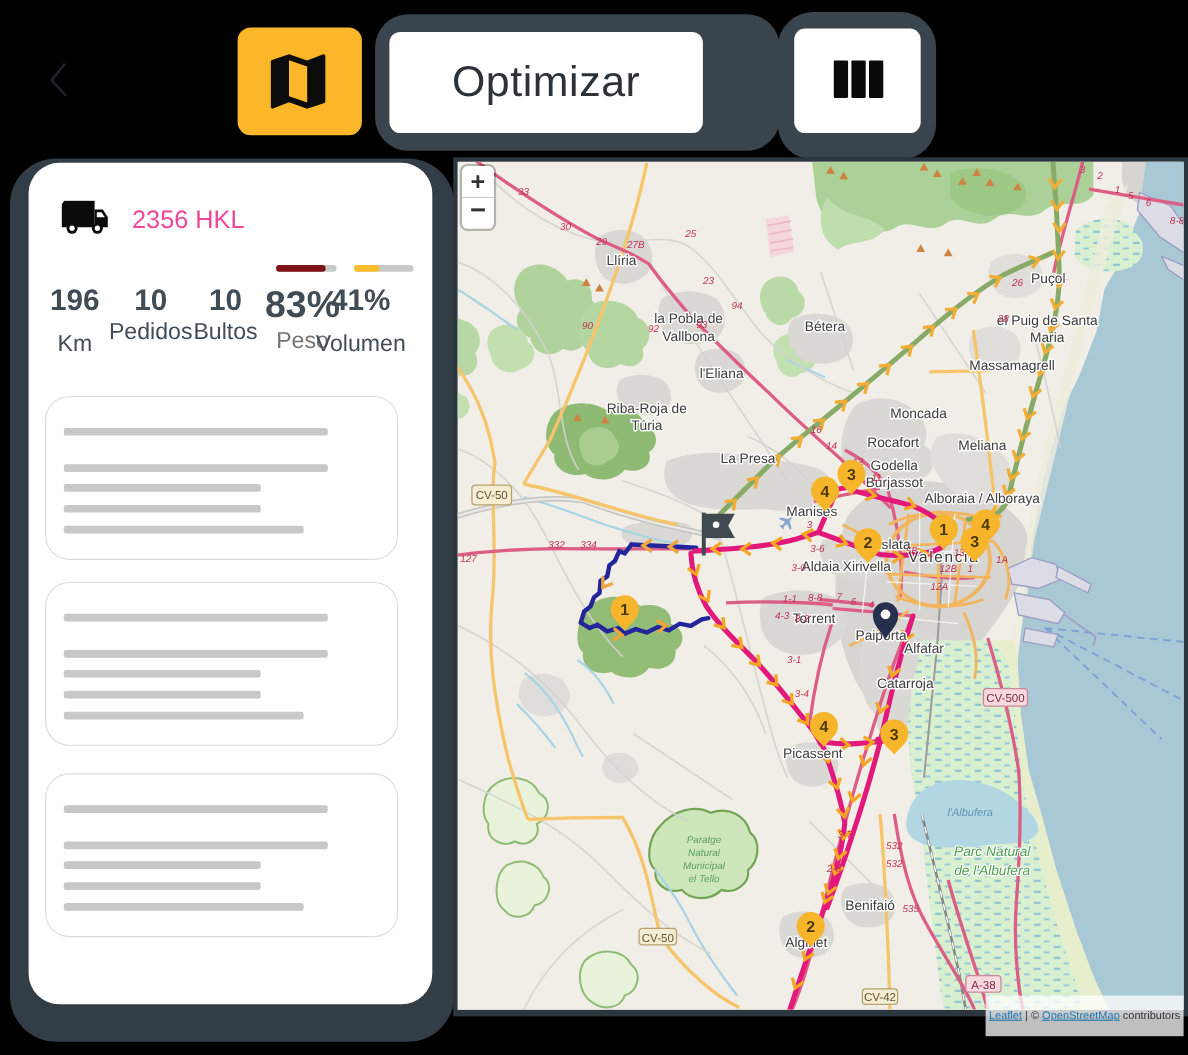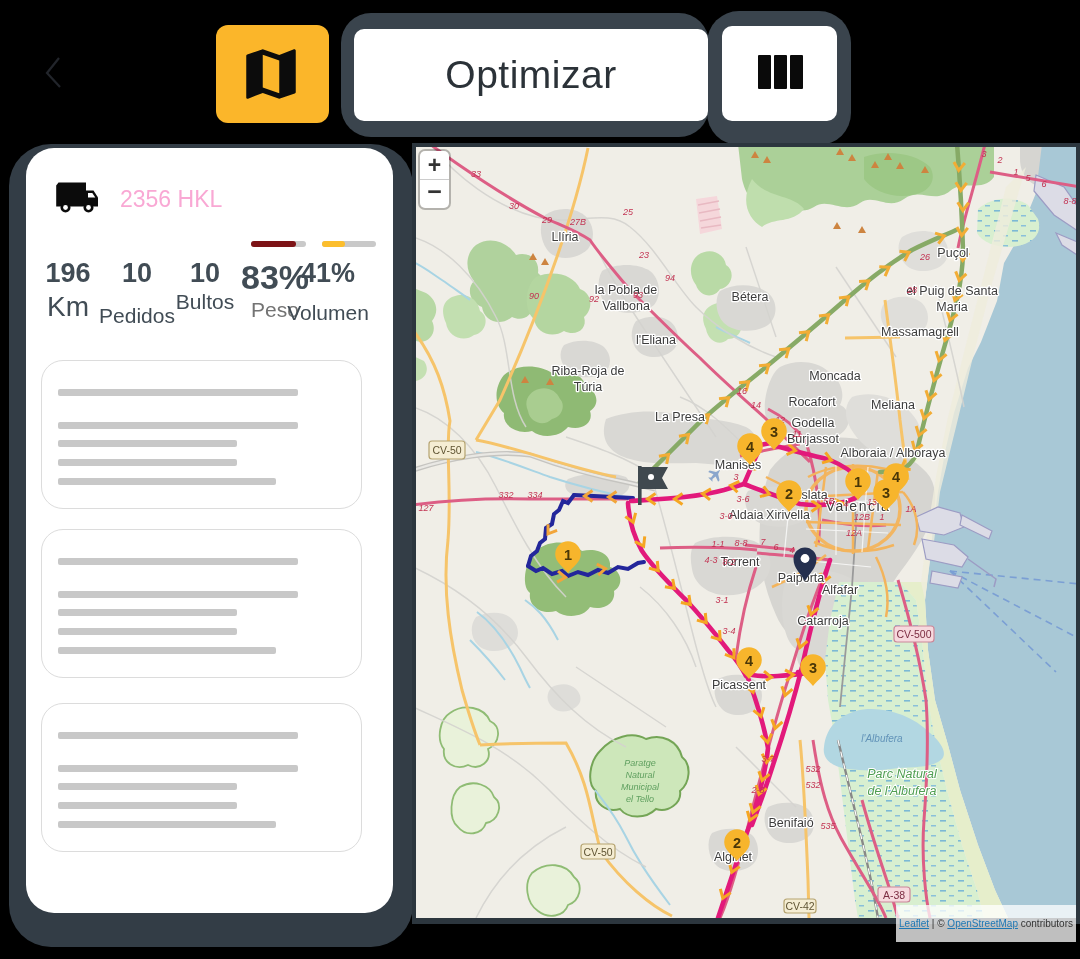--- a/index.html
+++ b/index.html
@@ -13,56 +13,56 @@
   <path d="M15,2 L3,17 L16,31" fill="none" stroke="#22252b" stroke-width="2.2"></path>
 </svg>
 
 <div class="abs" style="left:216px;top:25px;width:113px;height:98px;border-radius:12px;background:#fbb62a;"></div>
 <svg class="abs" style="left:238px;top:41px" width="66" height="66" viewBox="0 0 24 24">
   <path fill="#0c0c0c" d="M20.5 3l-.16.03L15 5.1 9 3 3.36 4.9c-.21.07-.36.25-.36.48V20.5c0 .28.22.5.5.5l.16-.03L9 18.9l6 2.1 5.64-1.9c.21-.07.36-.25.36-.48V3.5c0-.28-.22-.5-.5-.5zM15 19l-6-2.11V5l6 2.11V19z"></path>
 </svg>
 
 <div class="abs" style="left:341px;top:13px;width:368px;height:124px;border-radius:30px;background:#3a444d;"></div>
 <div class="abs" style="left:707px;top:11px;width:144px;height:134px;border-radius:32px;background:#3a444d;"></div>
-<div class="abs" style="left:354px;top:29px;width:354px;height:92px;border-radius:10px;background:#ffffff;display:flex;align-items:center;justify-content:center;">
+<div class="abs" style="left:354px;top:29px;width:285px;height:92px;border-radius:10px;background:#ffffff;display:flex;align-items:center;justify-content:center;">
   <span style="font-size:39px;color:#2b3238;font-weight:500;letter-spacing:0.5px;">Optimizar</span>
 </div>
 <div class="abs" style="left:722px;top:26px;width:115px;height:95px;border-radius:10px;background:#ffffff;"></div>
 <div class="abs" style="left:758px;top:55px;width:13px;height:34px;background:#0a0a0a;border-radius:1px;"></div>
 <div class="abs" style="left:774px;top:55px;width:13px;height:34px;background:#0a0a0a;border-radius:1px;"></div>
 <div class="abs" style="left:790px;top:55px;width:13px;height:34px;background:#0a0a0a;border-radius:1px;"></div>
 
 <div class="abs" style="left:9px;top:144px;width:404px;height:803px;border-radius:42px;background:#333d46;"></div>
 
 <div class="abs" style="left:26px;top:148px;width:367px;height:765px;border-radius:28px;background:#ffffff;"></div>
 
 <svg class="abs" style="left:55px;top:182px" width="44" height="32" viewBox="0 0 44 32">
   <path d="M3.5,0.5 L31,0.5 L31,24.5 L1.2,24.5 L1.2,3.5 Z" fill="#0b0b0b"></path>
   <path d="M31,8.5 L38.5,8.5 L43,15.5 L43,24.5 L31,24.5 Z" fill="#0b0b0b"></path>
   <path d="M33,11 L37.3,11 L40.3,15.5 L33,15.5 Z" fill="#fff"></path>
   <circle cx="10.5" cy="25.5" r="5" fill="#0b0b0b"></circle>
     <circle cx="10.5" cy="25.5" r="2.4" fill="#fff"></circle>
   <circle cx="33.5" cy="25.5" r="5" fill="#0b0b0b"></circle>
     <circle cx="33.5" cy="25.5" r="2.4" fill="#fff"></circle>
 </svg>
-<div class="abs" style="left:120px;top:186px;font-size:23px;color:#f9a8d4;">2356 HKL</div>
+<div class="abs" style="left:120px;top:186px;font-size:23px;color:#ec4899;">2356 HKL</div>
 
 <div class="abs" style="left:251px;top:241px;width:55px;height:6px;border-radius:3px;background:#c9c9c9;"></div>
 <div class="abs" style="left:251px;top:241px;width:45px;height:6px;border-radius:3px;background:#7d1316;"></div>
 <div class="abs" style="left:322px;top:241px;width:54px;height:6px;border-radius:3px;background:#c9c9c9;"></div>
 <div class="abs" style="left:322px;top:241px;width:23px;height:6px;border-radius:3px;background:#fcbe2d;"></div>
 
 <div class="abs" style="left:0px;top:258px;width:420px;">
   <div style="position:absolute;left:68px;top:0;transform:translateX(-50%);text-align:center;">
     <div style="font-size:27px;font-weight:bold;color:#414c55;">196</div>
-    <div style="font-size:28px;color:#414c55;margin-top:2px;">Km</div>
+    <div style="font-size:21px;color:#414c55;margin-top:12px;">Km</div>
   </div>
   <div style="position:absolute;left:137px;top:0;transform:translateX(-50%);text-align:center;">
     <div style="font-size:27px;font-weight:bold;color:#414c55;">10</div>
-    <div style="font-size:21px;color:#414c55;margin-top:15px;">Pedidos</div>
+    <div style="font-size:21px;color:#414c55;margin-top:1px;">Pedidos</div>
   </div>
   <div style="position:absolute;left:205px;top:0;transform:translateX(-50%);text-align:center;">
     <div style="font-size:27px;font-weight:bold;color:#414c55;">10</div>
     <div style="font-size:21px;color:#414c55;margin-top:1px;text-align:center;">Bultos</div>
   </div>
   <div style="position:absolute;left:275px;top:0;transform:translateX(-50%);text-align:center;">
     <div style="font-size:34px;font-weight:bold;color:#414c55;">83%</div>
     <div style="font-size:21px;color:#737373;margin-top:1px;">Peso</div>
   </div>
   <div style="position:absolute;left:328px;top:0;transform:translateX(-50%);text-align:center;">

